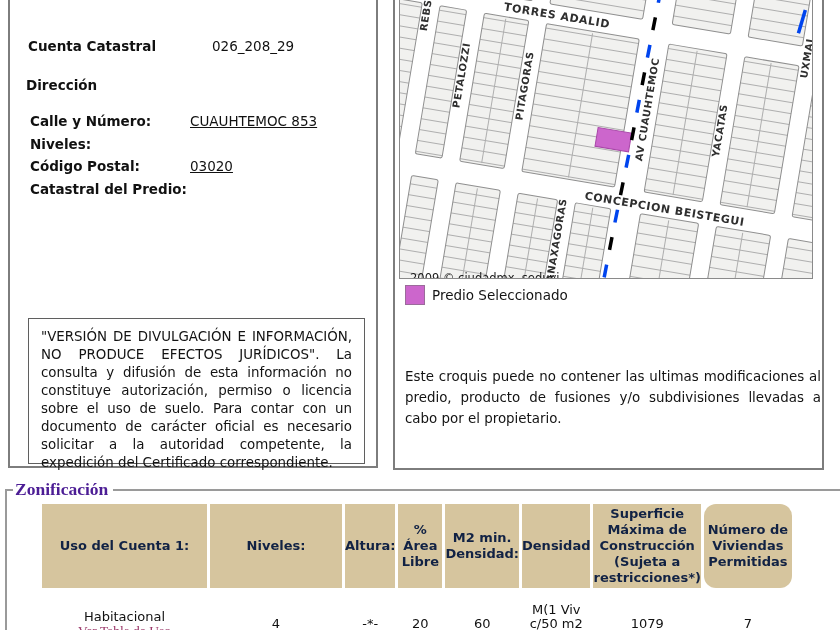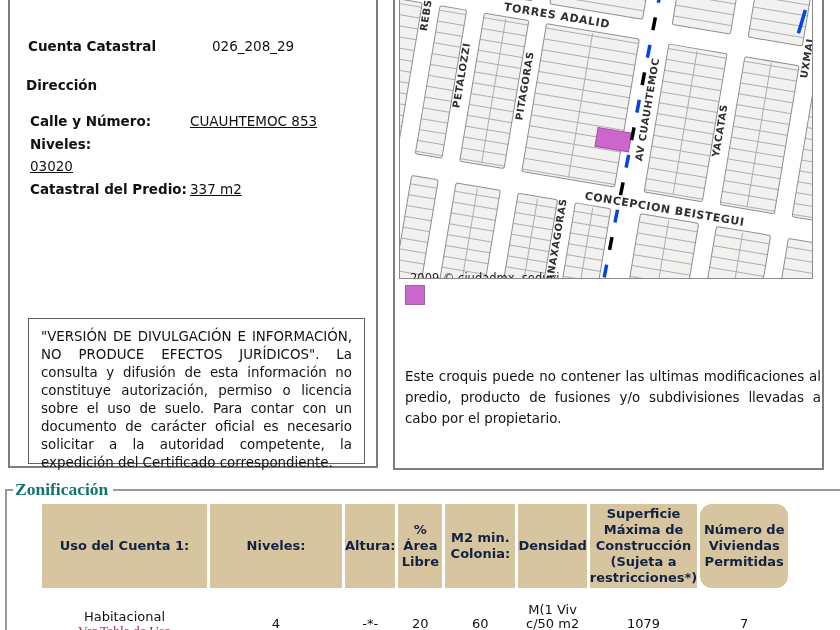--- a/index.html
+++ b/index.html
@@ -53,21 +53,21 @@
     text-align: justify; font-size: 13.4px; line-height: 21px; color: #131313;
   }
 
   
   .zoning {
     position: absolute; left: 5px; top: 479px; width: 842px; height: 175px;
     border: 2px solid #9a9a9a; background: #ffffff;
   }
   .zoning legend {
     font-family: "Liberation Serif", "DejaVu Serif", serif;
-    font-weight: bold; font-size: 17.5px; color: #0f766e;
+    font-weight: bold; font-size: 17.5px; color: #4c1d95;
     margin-left: 6px; padding: 0 5px 0 2px; margin-top: 24px;
   }
   table.zoning-table { border-collapse: separate; border-spacing: 3px; margin: 1px 0 0 32px; }
   .zoning-table th {
     background: #d6c59e; color: #112244; font-weight: bold; font-size: 13px;
     text-align: center; vertical-align: middle; height: 78px; padding: 2px 0;
     line-height: 16px;
   }
   .zoning-table td {
     text-align: center; vertical-align: middle; font-size: 13px; color: #111111;
@@ -99,25 +99,25 @@
 
   <div class="fields">
     <div class="frow">
       <span class="flabel">Calle y Número:</span>
       <span class="fvalue">CUAUHTEMOC 853</span>
     </div>
     <div class="frow">
       <span class="flabel">Niveles:</span>
     </div>
     <div class="frow">
+      <span class="flabel">Código Postal:</span>
       <span class="fvalue">03020</span>
     </div>
     <div class="frow">
       <span class="flabel">Catastral del Predio:</span>
-      <span class="fvalue">337 m2</span>
     </div>
   </div>
 
   <div class="disclaimer-box">"VERSIÓN DE DIVULGACIÓN E INFORMACIÓN, NO PRODUCE EFECTOS JURÍDICOS". La consulta y difusión de esta información no constituye autorización, permiso o licencia sobre el uso de suelo. Para contar con un documento de carácter oficial es necesario solicitar a la autoridad competente, la expedición del Certificado correspondiente.</div>
 </div>
 
 <div class="right-panel">
   <div class="map-box">
     <svg width="412" height="283" viewBox="0 0 412 283" xmlns="http://www.w3.org/2000/svg">
       <defs>
@@ -184,35 +184,36 @@
         <text class="street-label" x="394" y="30" font-size="10" text-anchor="middle" transform="rotate(-90 394 30)">UXMAL</text>
         <text class="street-label" x="177" y="252" font-size="10" text-anchor="middle" transform="rotate(-90 177 252)">ANAXAGORAS</text>
         <text class="street-label" x="275" y="207" font-size="11" text-anchor="middle">CONCEPCION BEISTEGUI</text>
       </g>
     </svg>
     <div class="map-attribution" style="position:absolute;">2009 © ciudadmx, seduvi</div>
   </div>
 
   <div class="map-legend">
     <span class="legend-swatch"></span>
+    <span class="legend-label">Predio Seleccionado</span>
   </div>
 
   <p class="croquis-note">Este croquis puede no contener las ultimas modificaciones al predio, producto de fusiones y/o subdivisiones llevadas a cabo por el propietario.</p>
 </div>
 
 <fieldset class="zoning">
   <legend>Zonificación</legend>
   <table class="zoning-table">
     <tbody>
         <tr>
       <th class="c0">Uso del Cuenta 1:</th>
       <th class="c1">Niveles:</th>
       <th class="c2">Altura:</th>
       <th class="c3">% Área Libre</th>
-      <th class="c4">M2 min. Colonia:</th>
+      <th class="c4">M2 min. Densidad:</th>
       <th class="c5">Densidad</th>
       <th class="c6">Superficie Máxima de Construcción (Sujeta a restricciones*)</th>
       <th class="c7">Número de Viviendas Permitidas</th>
     </tr>
     <tr>
       <td class="c0">
         <span>Habitacional</span><br>
         <a class="uso-link">Ver Tabla de Uso</a>
       </td>
       <td class="c1">4</td>

